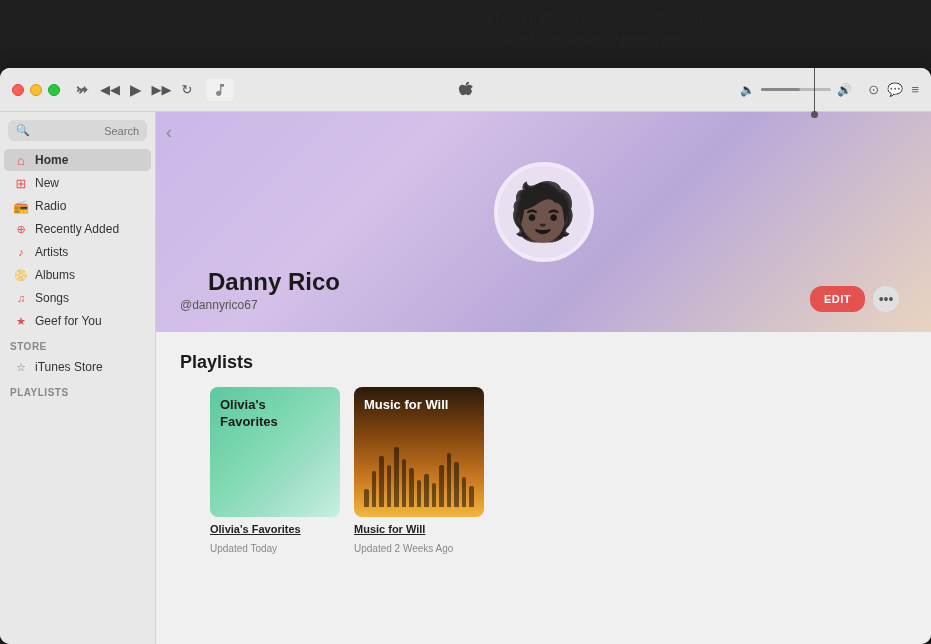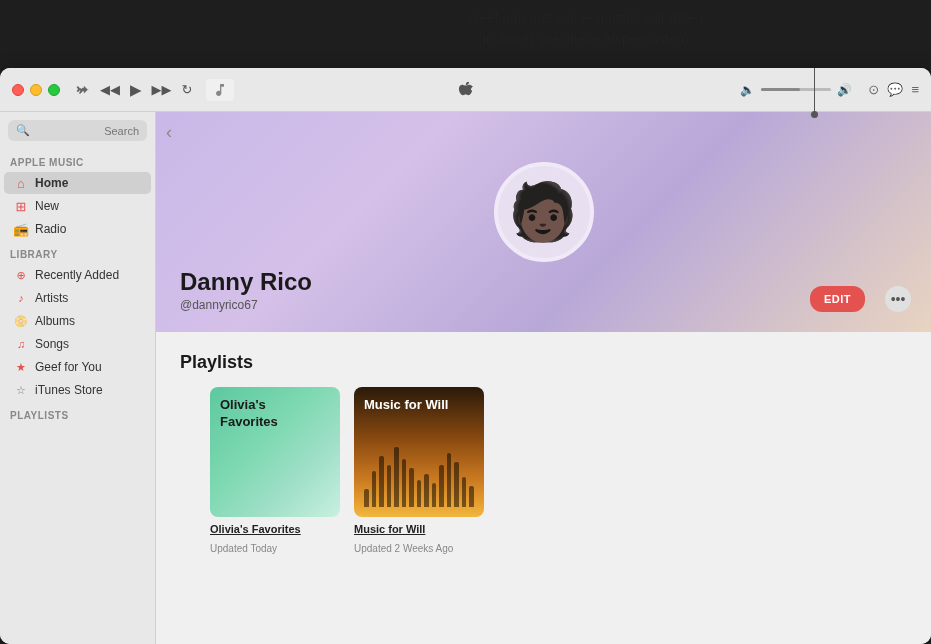--- a/index.html
+++ b/index.html
@@ -290,33 +290,34 @@
       font-size: 56px;
     }
 
     .profile-info {
       z-index: 2;
     }
     .profile-name {
       font-size: 24px;
       font-weight: 700;
       color: #1a1a1a;
+      margin-left: 28px;
     }
     .profile-handle {
       font-size: 12px;
       color: #555;
       margin-top: 2px;
     }
 
     .profile-actions {
       position: absolute;
       bottom: 20px;
-      right: 20px;
-      display: flex;
-      gap: 20px;
+      right: 32px;
+      display: flex;
+      gap: 8px;
     }
     .btn-edit {
       background: #e3524f;
       color: white;
       border: none;
       border-radius: 12px;
       padding: 5px 14px;
       font-size: 11px;
       font-weight: 700;
       cursor: pointer;
@@ -479,35 +480,33 @@
   </div>
 
   <div class="main-area">
 
     <div class="sidebar">
       <div class="sidebar-search">
         <span class="search-icon-small">🔍</span>
         <input type="text" placeholder="Search" style="">
       </div>
 
-      <div class="sidebar-section-label">Apple Music</div>
       <div class="sidebar-item active">
         <span class="sidebar-item-icon icon-home">⌂</span>
         <span>Home</span>
       </div>
       <div class="sidebar-item">
         <span class="sidebar-item-icon icon-new">⊞</span>
         <span>New</span>
       </div>
       <div class="sidebar-item">
         <span class="sidebar-item-icon icon-radio">📻</span>
         <span>Radio</span>
       </div>
 
-      <div class="sidebar-section-label">Library</div>
       <div class="sidebar-item">
         <span class="sidebar-item-icon icon-recently">⊕</span>
         <span>Recently Added</span>
       </div>
       <div class="sidebar-item">
         <span class="sidebar-item-icon icon-artists">♪</span>
         <span>Artists</span>
       </div>
       <div class="sidebar-item">
         <span class="sidebar-item-icon icon-albums">📀</span>
@@ -515,20 +514,21 @@
       </div>
       <div class="sidebar-item">
         <span class="sidebar-item-icon icon-songs">♫</span>
         <span>Songs</span>
       </div>
       <div class="sidebar-item">
         <span class="sidebar-item-icon icon-madeforyou">★</span>
         <span>Geef for You</span>
       </div>
 
+      <div class="sidebar-section-label">Store</div>
       <div class="sidebar-item">
         <span class="sidebar-item-icon icon-itunes">☆</span>
         <span>iTunes Store</span>
       </div>
 
       <div class="sidebar-section-label">Playlists</div>
     </div>
 
     <div class="content">
 

